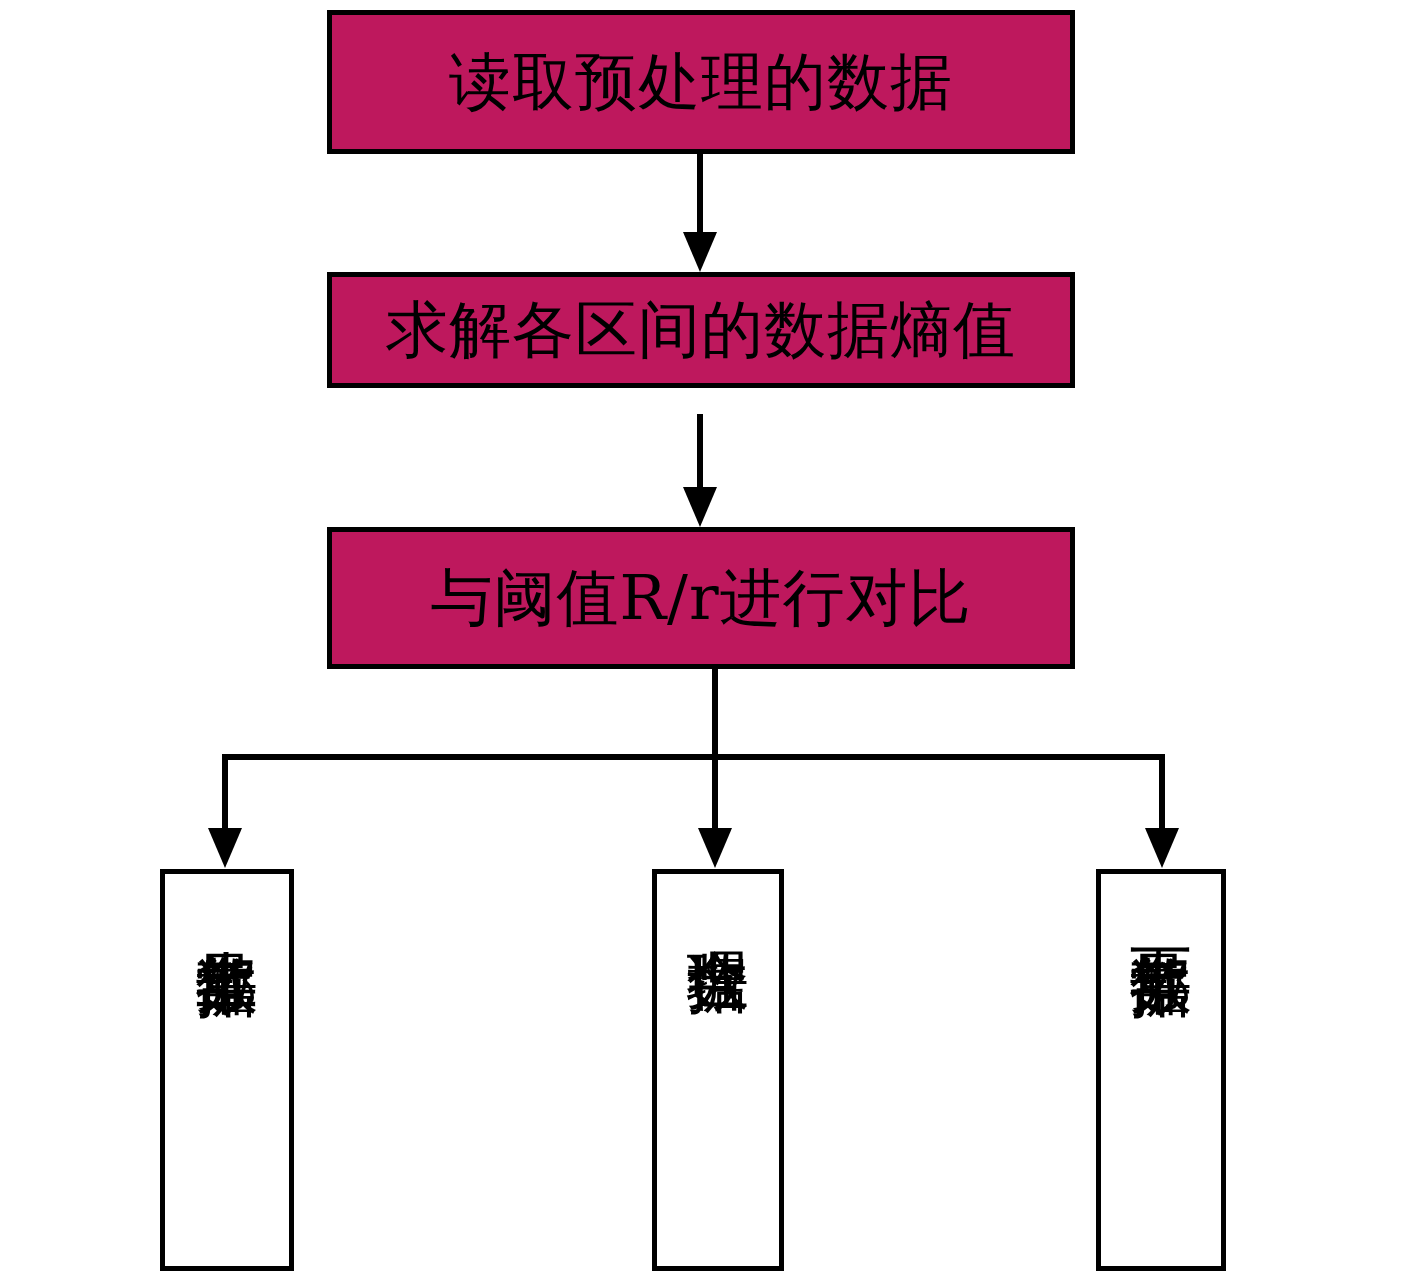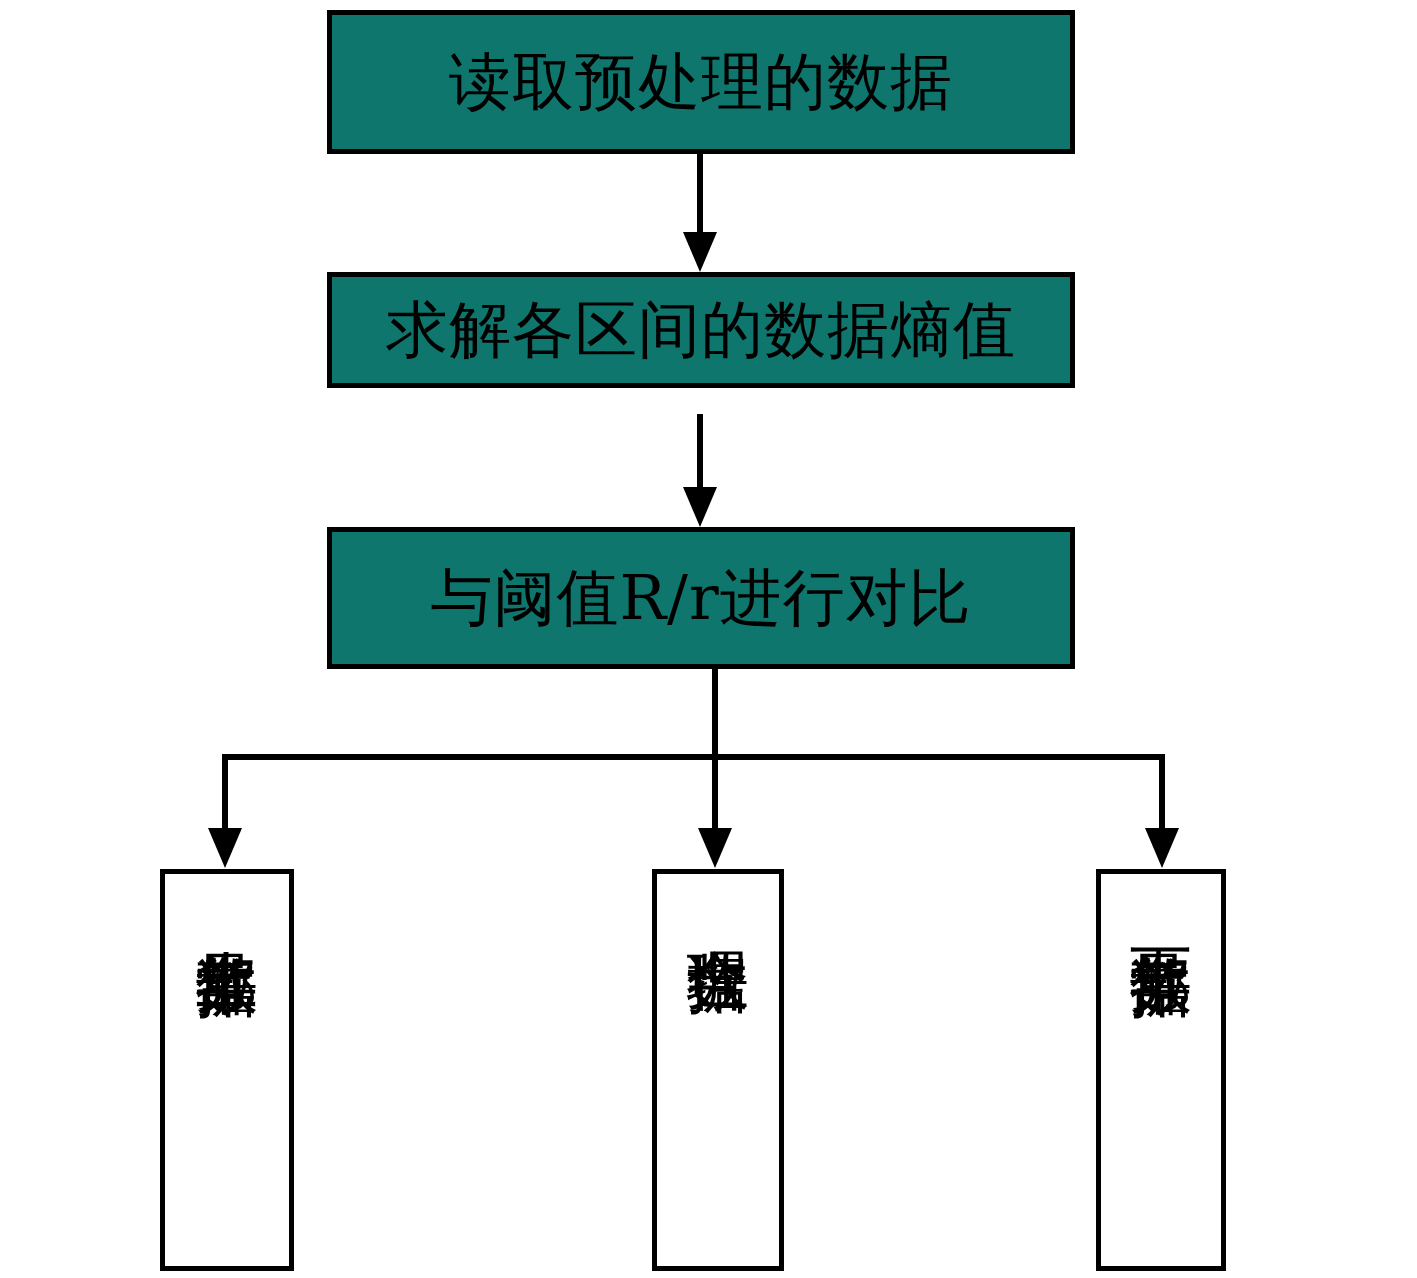--- a/index.html
+++ b/index.html
@@ -14,21 +14,21 @@
     position: relative;
     width: 1417px;
     height: 1278px;
     background: #ffffff;
     overflow: hidden;
   }
   .proc-box {
     position: absolute;
     box-sizing: border-box;
     border: 5px solid #000000;
-    background: #0f766e;
+    background: #be185d;
     display: flex;
     align-items: center;
     justify-content: center;
   }
   .proc-box .box-label {
     font-family: "DejaVu Serif", "Liberation Serif", serif;
     font-size: 62px;
     line-height: 1.05;
     color: #000000;
     letter-spacing: 1px;

